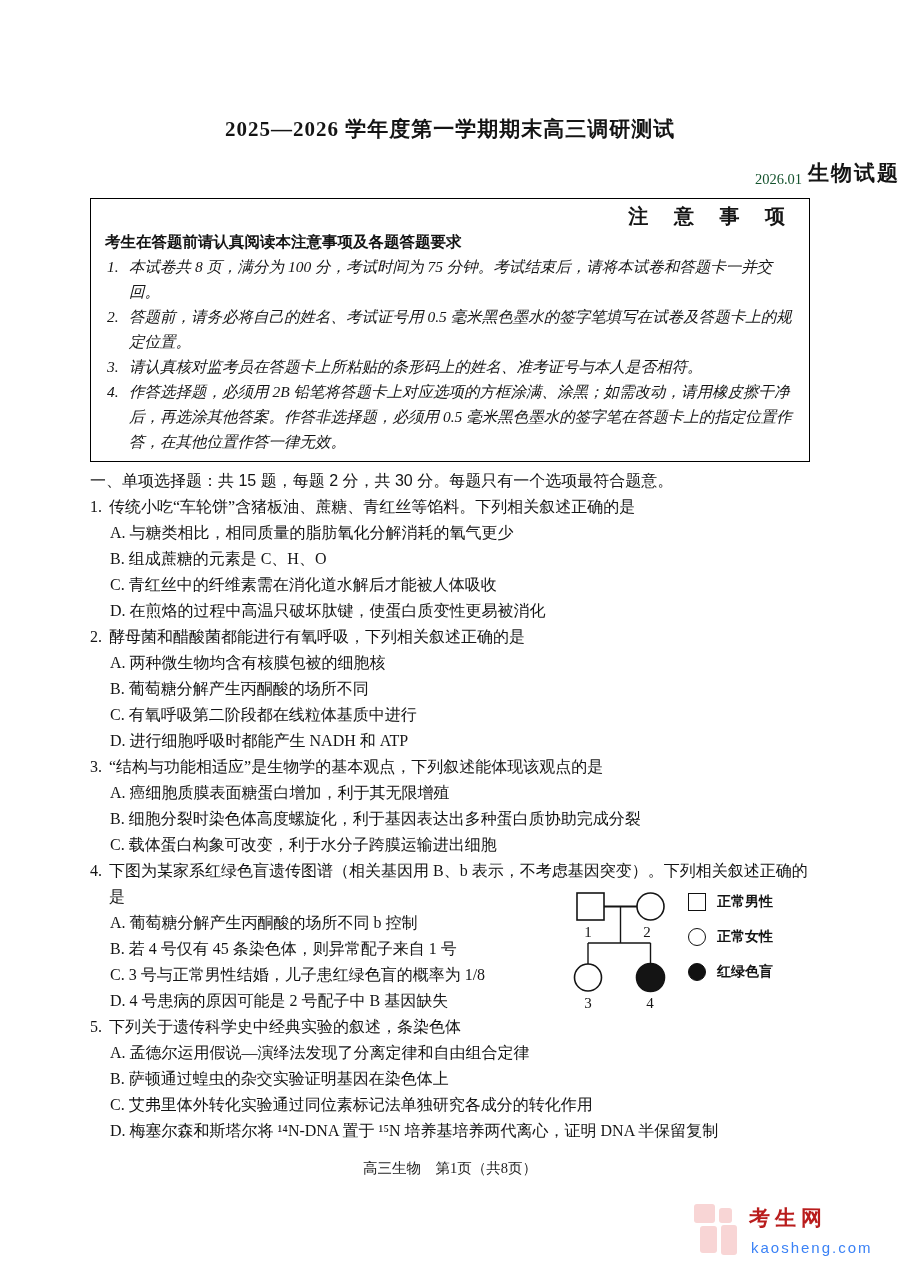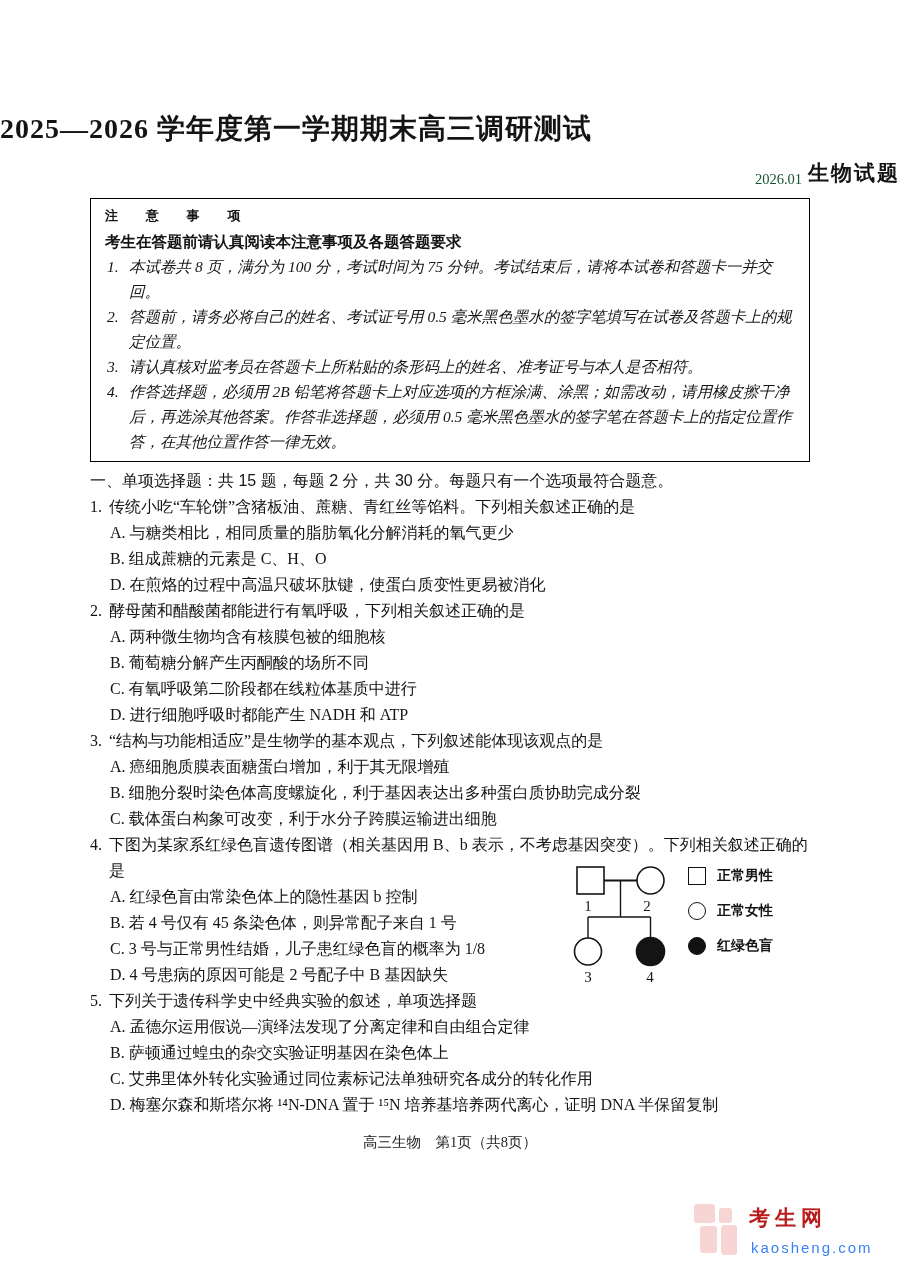--- a/index.html
+++ b/index.html
@@ -1,30 +1,30 @@
 <!DOCTYPE html>
 <html lang="zh"><head>
 <meta charset="utf-8">
 <style>
   html,body{margin:0;padding:0;background:#ffffff;}
   body{width:900px;height:1273px;position:relative;overflow:hidden;
        font-family:"Liberation Serif","DejaVu Serif",serif;color:#141414;}
   .page{position:absolute;inset:0;}
 
-  .title{margin:112px 0 0 0;text-align:left;font-size:28px;line-height:34px;
+  .title{margin:112px 0 0 0;text-align:center;font-size:21px;line-height:34px;
          font-weight:700;letter-spacing:1px;}
   .subtitle-row{position:relative;margin-top:10px;height:34px;}
   .subject{position:absolute;left:0;right:0;text-align:right;font-size:21px;
            line-height:34px;font-weight:700;letter-spacing:2px;margin:0;}
   .date{position:absolute;right:98px;bottom:2px;font-size:14.5px;color:#14532d;}
 
   .notice-box{margin:8px 90px 0 90px;border:1.6px solid #000;
               padding:5px 14px 7px 14px;}
-  .notice-heading{text-align:left;font-family:Liberation Mono, monospace;
-                  font-weight:700;font-size:13px;line-height:25px;letter-spacing:10px;}
+  .notice-heading{text-align:right;font-family:Liberation Sans, sans-serif;
+                  font-weight:700;font-size:20px;line-height:25px;letter-spacing:10px;}
   .notice-intro{font-family:"Liberation Sans","DejaVu Sans",sans-serif;font-weight:700;
                 font-size:15.5px;line-height:25px;}
   .notice-item{position:relative;padding-left:24px;font-size:15.5px;line-height:25px;
                font-style:italic;}
   .notice-item .n{position:absolute;left:2px;top:0;font-style:italic;}
 
   .section-heading{margin:6px 88px 0 90px;font-family:"Liberation Sans","DejaVu Sans",sans-serif;
                    font-weight:400;font-size:16px;line-height:26px;}
 
   .questions{margin:0 88px 0 90px;}
@@ -98,20 +98,21 @@
 
   <div class="questions">
 
     <div class="question">
       <div class="q-stem">
         <span class="q-num">1.</span>
         <span>传统小吃“车轮饼”含猪板油、蔗糖、青红丝等馅料。下列相关叙述正确的是</span>
       </div>
       <div class="option">A. 与糖类相比，相同质量的脂肪氧化分解消耗的氧气更少</div>
       <div class="option">B. 组成蔗糖的元素是 C、H、O</div>
+      <div class="option">C. 青红丝中的纤维素需在消化道水解后才能被人体吸收</div>
       <div class="option">D. 在煎烙的过程中高温只破坏肽键，使蛋白质变性更易被消化</div>
     </div>
 
     <div class="question">
       <div class="q-stem">
         <span class="q-num">2.</span>
         <span>酵母菌和醋酸菌都能进行有氧呼吸，下列相关叙述正确的是</span>
       </div>
       <div class="option">A. 两种微生物均含有核膜包被的细胞核</div>
       <div class="option">B. 葡萄糖分解产生丙酮酸的场所不同</div>
@@ -128,21 +129,21 @@
       <div class="option">B. 细胞分裂时染色体高度螺旋化，利于基因表达出多种蛋白质协助完成分裂</div>
       <div class="option">C. 载体蛋白构象可改变，利于水分子跨膜运输进出细胞</div>
     </div>
 
     <div class="question">
       <div class="q-stem">
         <span class="q-num">4.</span>
         <span>下图为某家系红绿色盲遗传图谱（相关基因用 B、b 表示，不考虑基因突变）。下列相关叙述正确的是</span>
       </div>
       <div class="q4-options">
-        <div class="option">A. 红绿色盲由常染色体上的隐性基因 b 控制</div>
+        <div class="option">A. 葡萄糖分解产生丙酮酸的场所不同 b 控制</div>
         <div class="option">B. 若 4 号仅有 45 条染色体，则异常配子来自 1 号</div>
         <div class="option">C. 3 号与正常男性结婚，儿子患红绿色盲的概率为 1/8</div>
         <div class="option">D. 4 号患病的原因可能是 2 号配子中 B 基因缺失</div>
       </div>
 
       <div class="pedigree">
         <svg width="124" height="142" viewBox="0 0 124 142">
           <rect x="13" y="13" width="27" height="27" fill="#ffffff" stroke="#141414" stroke-width="1.6"></rect>
           <line x1="40" y1="26.5" x2="73" y2="26.5" stroke="#141414" stroke-width="2"></line>
           <circle cx="86.5" cy="26.5" r="13.5" fill="#ffffff" stroke="#141414" stroke-width="1.6"></circle>
@@ -170,21 +171,21 @@
             <span class="legend-icon filled"></span>
             <span class="legend-label">红绿色盲</span>
           </div>
         </div>
       </div>
     </div>
 
     <div class="question">
       <div class="q-stem">
         <span class="q-num">5.</span>
-        <span>下列关于遗传科学史中经典实验的叙述，单项选择题</span>
+        <span>下列关于遗传科学史中经典实验的叙述，条染色体</span>
       </div>
       <div class="option">A. 孟德尔运用假说—演绎法发现了分离定律和自由组合定律</div>
       <div class="option">B. 萨顿通过蝗虫的杂交实验证明基因在染色体上</div>
       <div class="option">C. 艾弗里体外转化实验通过同位素标记法单独研究各成分的转化作用</div>
       <div class="option">D. 梅塞尔森和斯塔尔将 ¹⁴N-DNA 置于 ¹⁵N 培养基培养两代离心，证明 DNA 半保留复制</div>
     </div>
 
   </div>
 
   <div class="footer">高三生物　第1页（共8页）</div>

